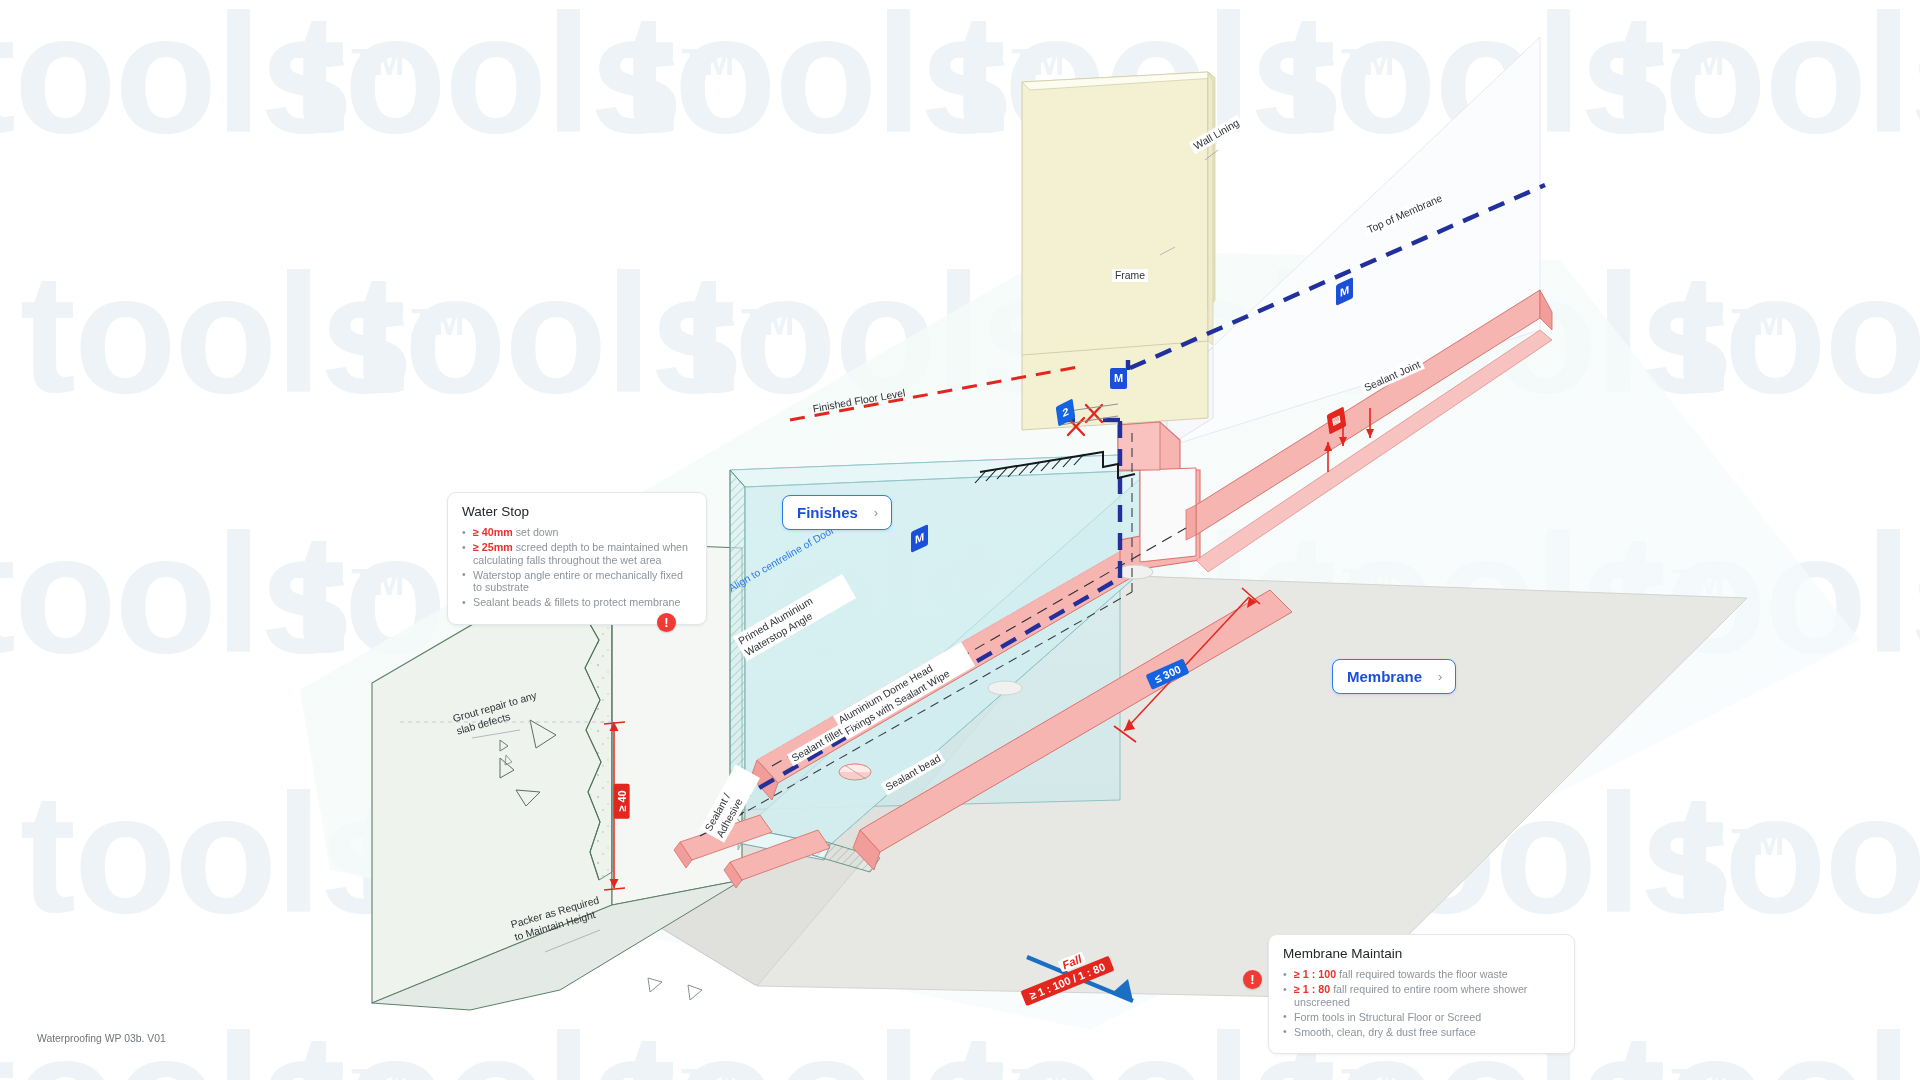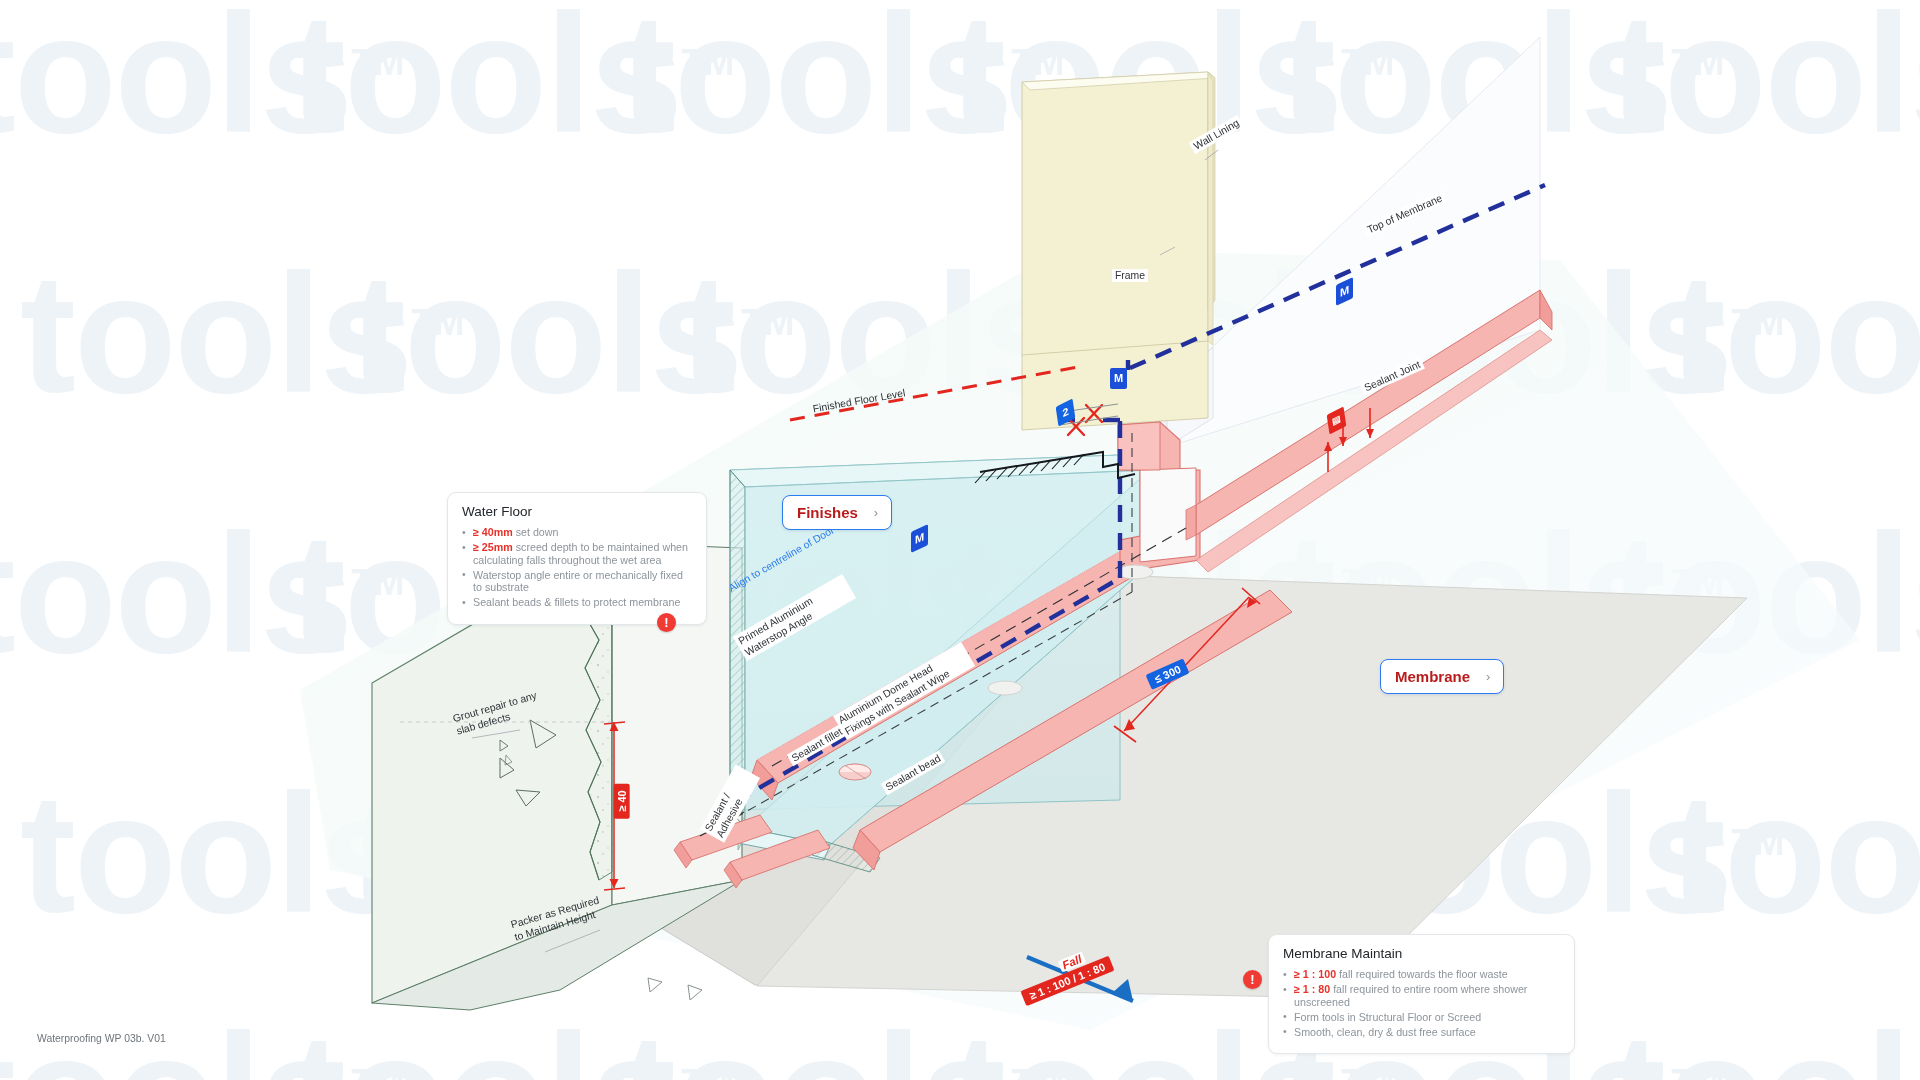--- a/index.html
+++ b/index.html
@@ -33,21 +33,21 @@
   .warnbadge{position:absolute;width:19px;height:19px;border-radius:50%;
              background:#ef3b33;color:#fff;font-size:13px;font-weight:700;
              line-height:19px;text-align:center;
              box-shadow:0 1px 2px rgba(0,0,0,.18);}
 
   
   .pill{position:absolute;background:#fff;border:1.6px solid #2b7cf0;
         border-radius:8px;height:33px;display:flex;align-items:center;
         gap:16px;padding:0 13px 0 14px;
         box-shadow:0 1px 3px rgba(25,60,120,.13);}
-  .pill span.lbl{font-size:15px;font-weight:700;color:#b91c1c;white-space:nowrap;}
+  .pill span.lbl{font-size:15px;font-weight:700;color:#1d4ed8;white-space:nowrap;}
   .pill span.chev{font-size:13px;color:#8b9299;font-weight:400;}
 
   
   .lab{position:absolute;white-space:nowrap;font-size:10.4px;color:#2f3337;
        background:#fff;padding:1px 3px;}
   .lab.nobg{background:transparent;}
   .lab.two{line-height:13px;white-space:normal;text-align:left;}
 
   
   .tag{position:absolute;white-space:nowrap;color:#fff;font-size:11px;
@@ -318,27 +318,27 @@
   <div class="mk blue" style="left:1110px;top:368px;">M</div>
   <div class="mk blue" style="left:911px;top:528px;transform:skewY(-24deg);">M</div>
   <div class="mk lblue" style="left:1057px;top:402px;transform:skewY(-20deg) rotate(-8deg);">2</div>
   <div class="mk red" style="left:1328px;top:410px;transform:skewY(-20deg) rotate(-8deg);font-size:9px;">▤</div>
 
   <div class="pill" style="left:782px;top:495px;">
     <span class="lbl">Finishes</span>
     <span class="chev">›</span>
   </div>
 
-  <div class="pill" style="left:1332px;top:659px;margin-left:48px;">
+  <div class="pill" style="left:1332px;top:659px;">
     <span class="lbl">Membrane</span>
     <span class="chev">›</span>
   </div>
 
   <div class="callout" style="left:447px;top:492px;width:230px;">
-    <h4>Water Floor</h4>
+    <h4>Water Stop</h4>
     <ul id="ws-list">
         <li><b><u>≥ 40mm</u></b> set down</li>
         <li><b><u>≥ 25mm</u></b> screed depth to be maintained when calculating falls throughout the wet area</li>
         <li>Waterstop angle entire or mechanically fixed to substrate</li>
         <li>Sealant beads &amp; fillets to protect membrane</li>
       </ul>
   </div>
   <div class="warnbadge" style="left:657px;top:613px;">!</div>
 
   <div class="callout" style="left:1268px;top:934px;width:277px;">

